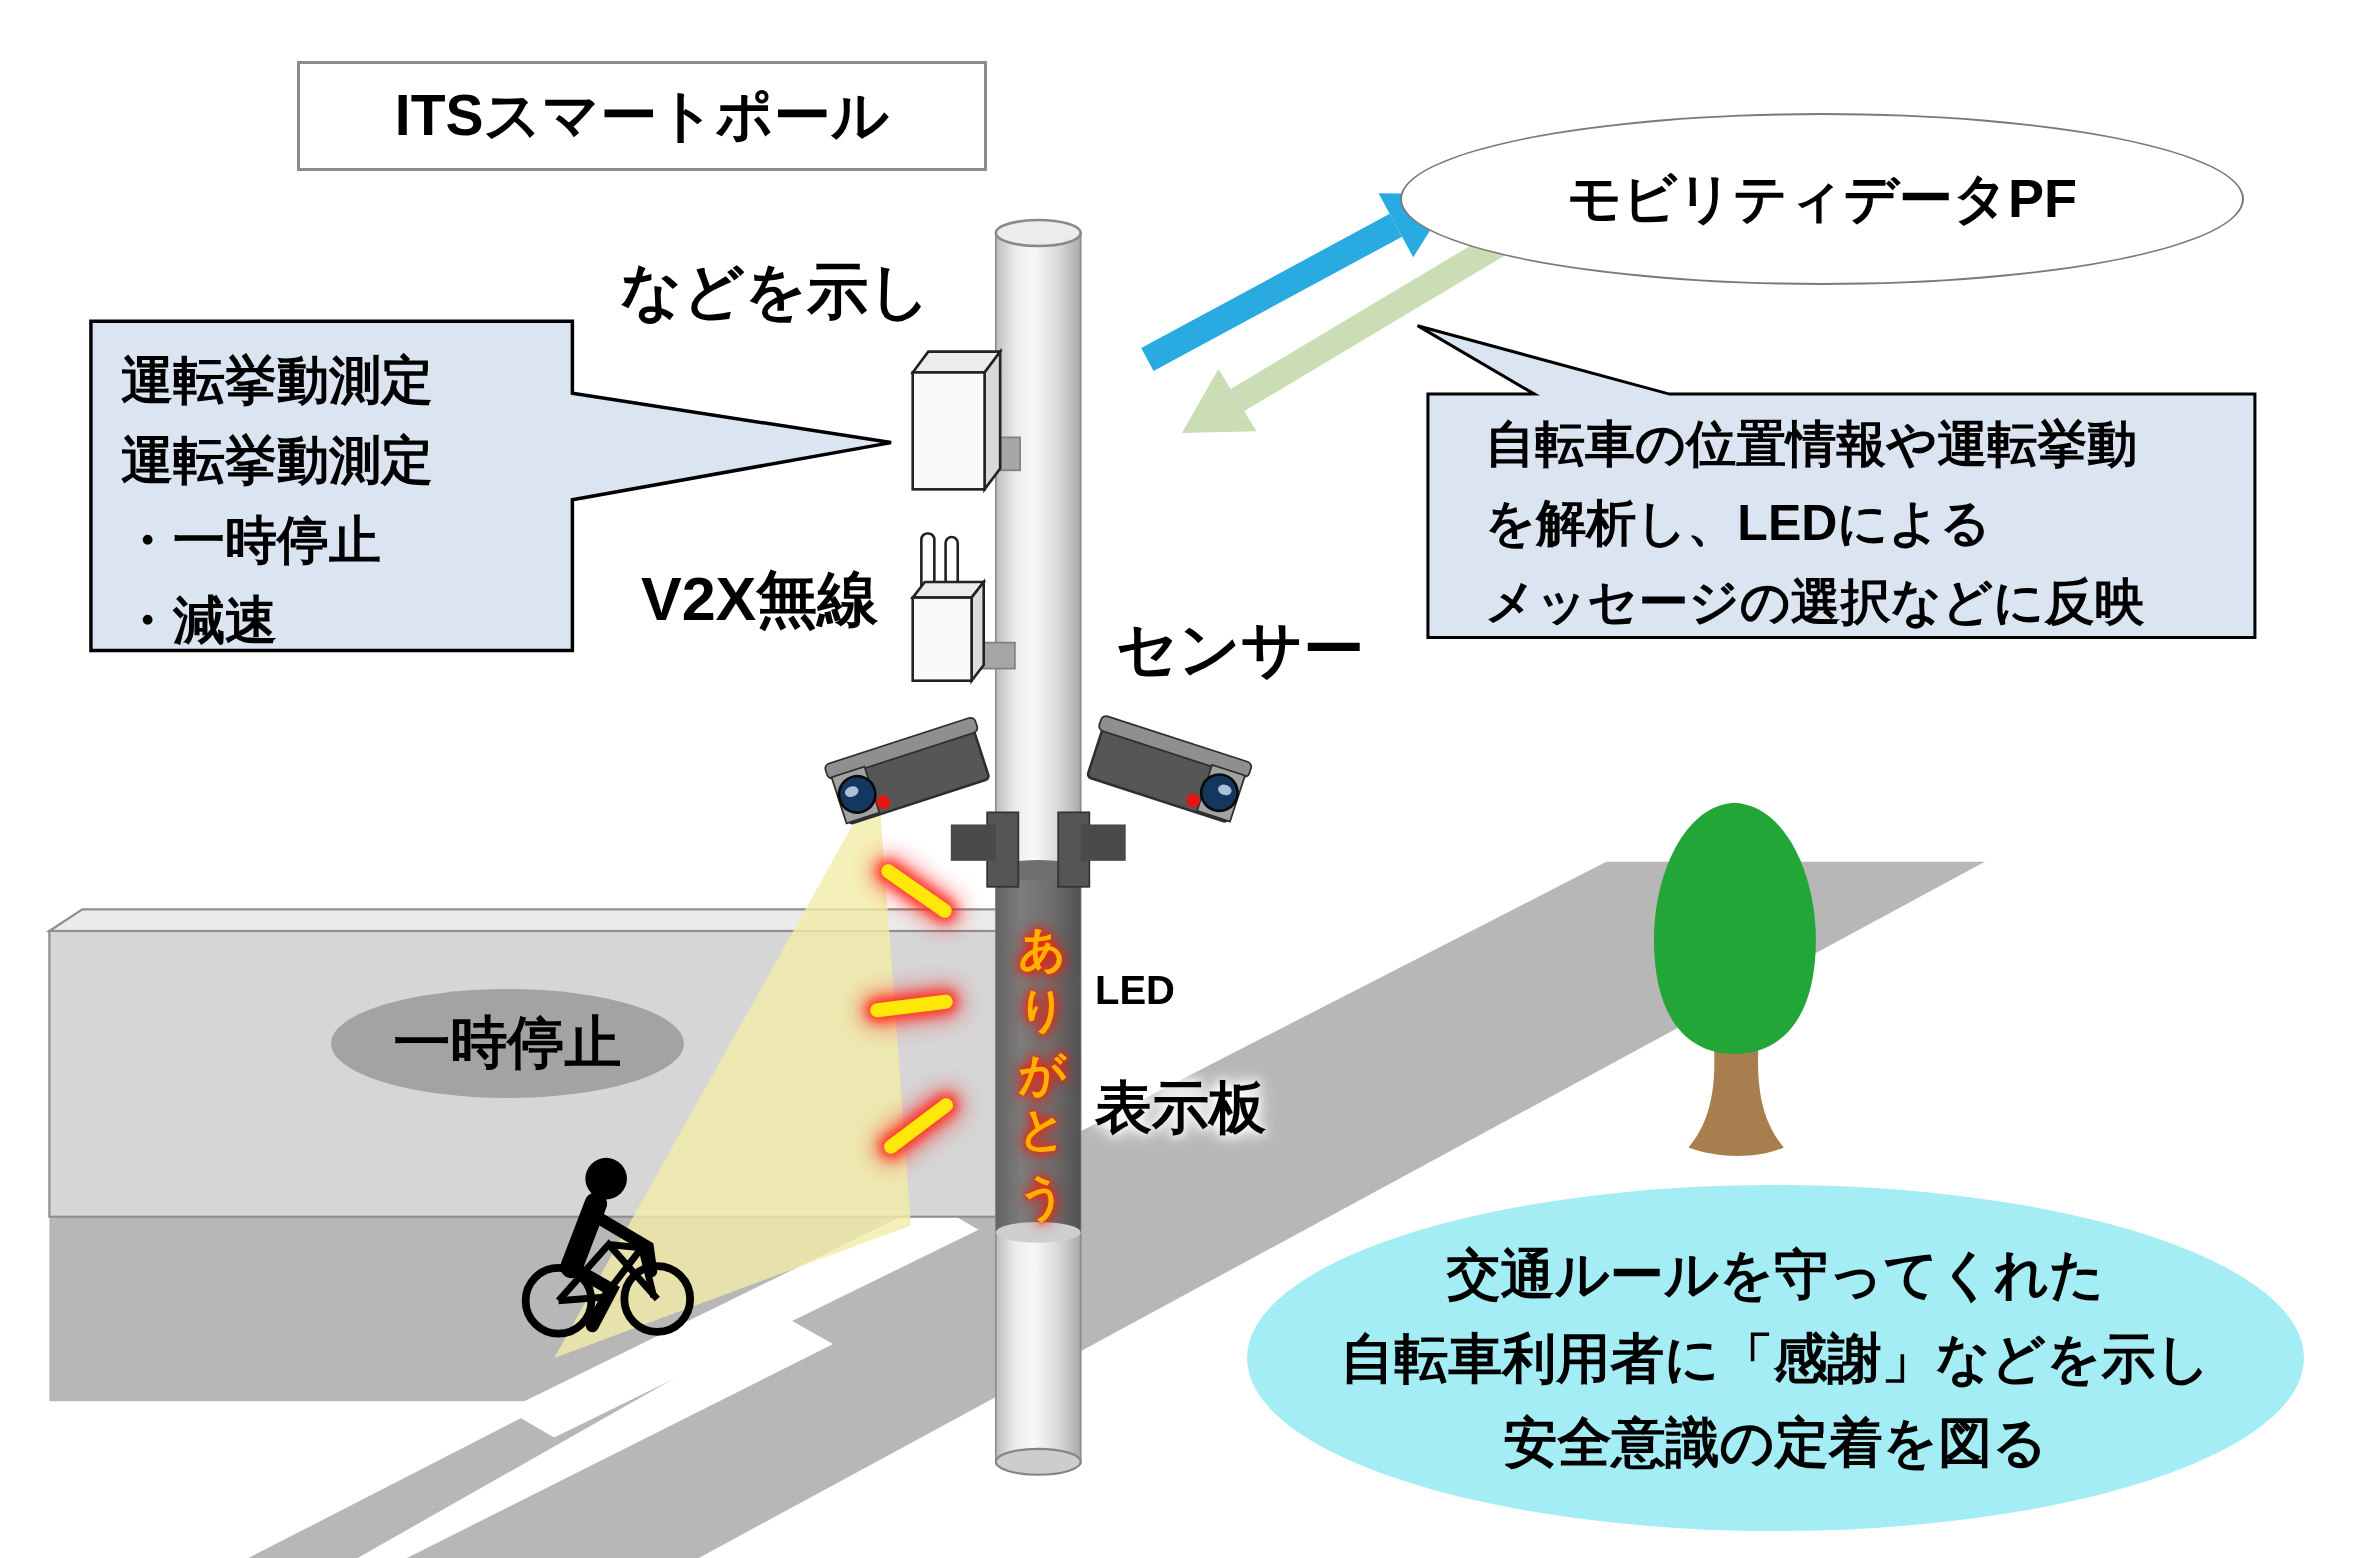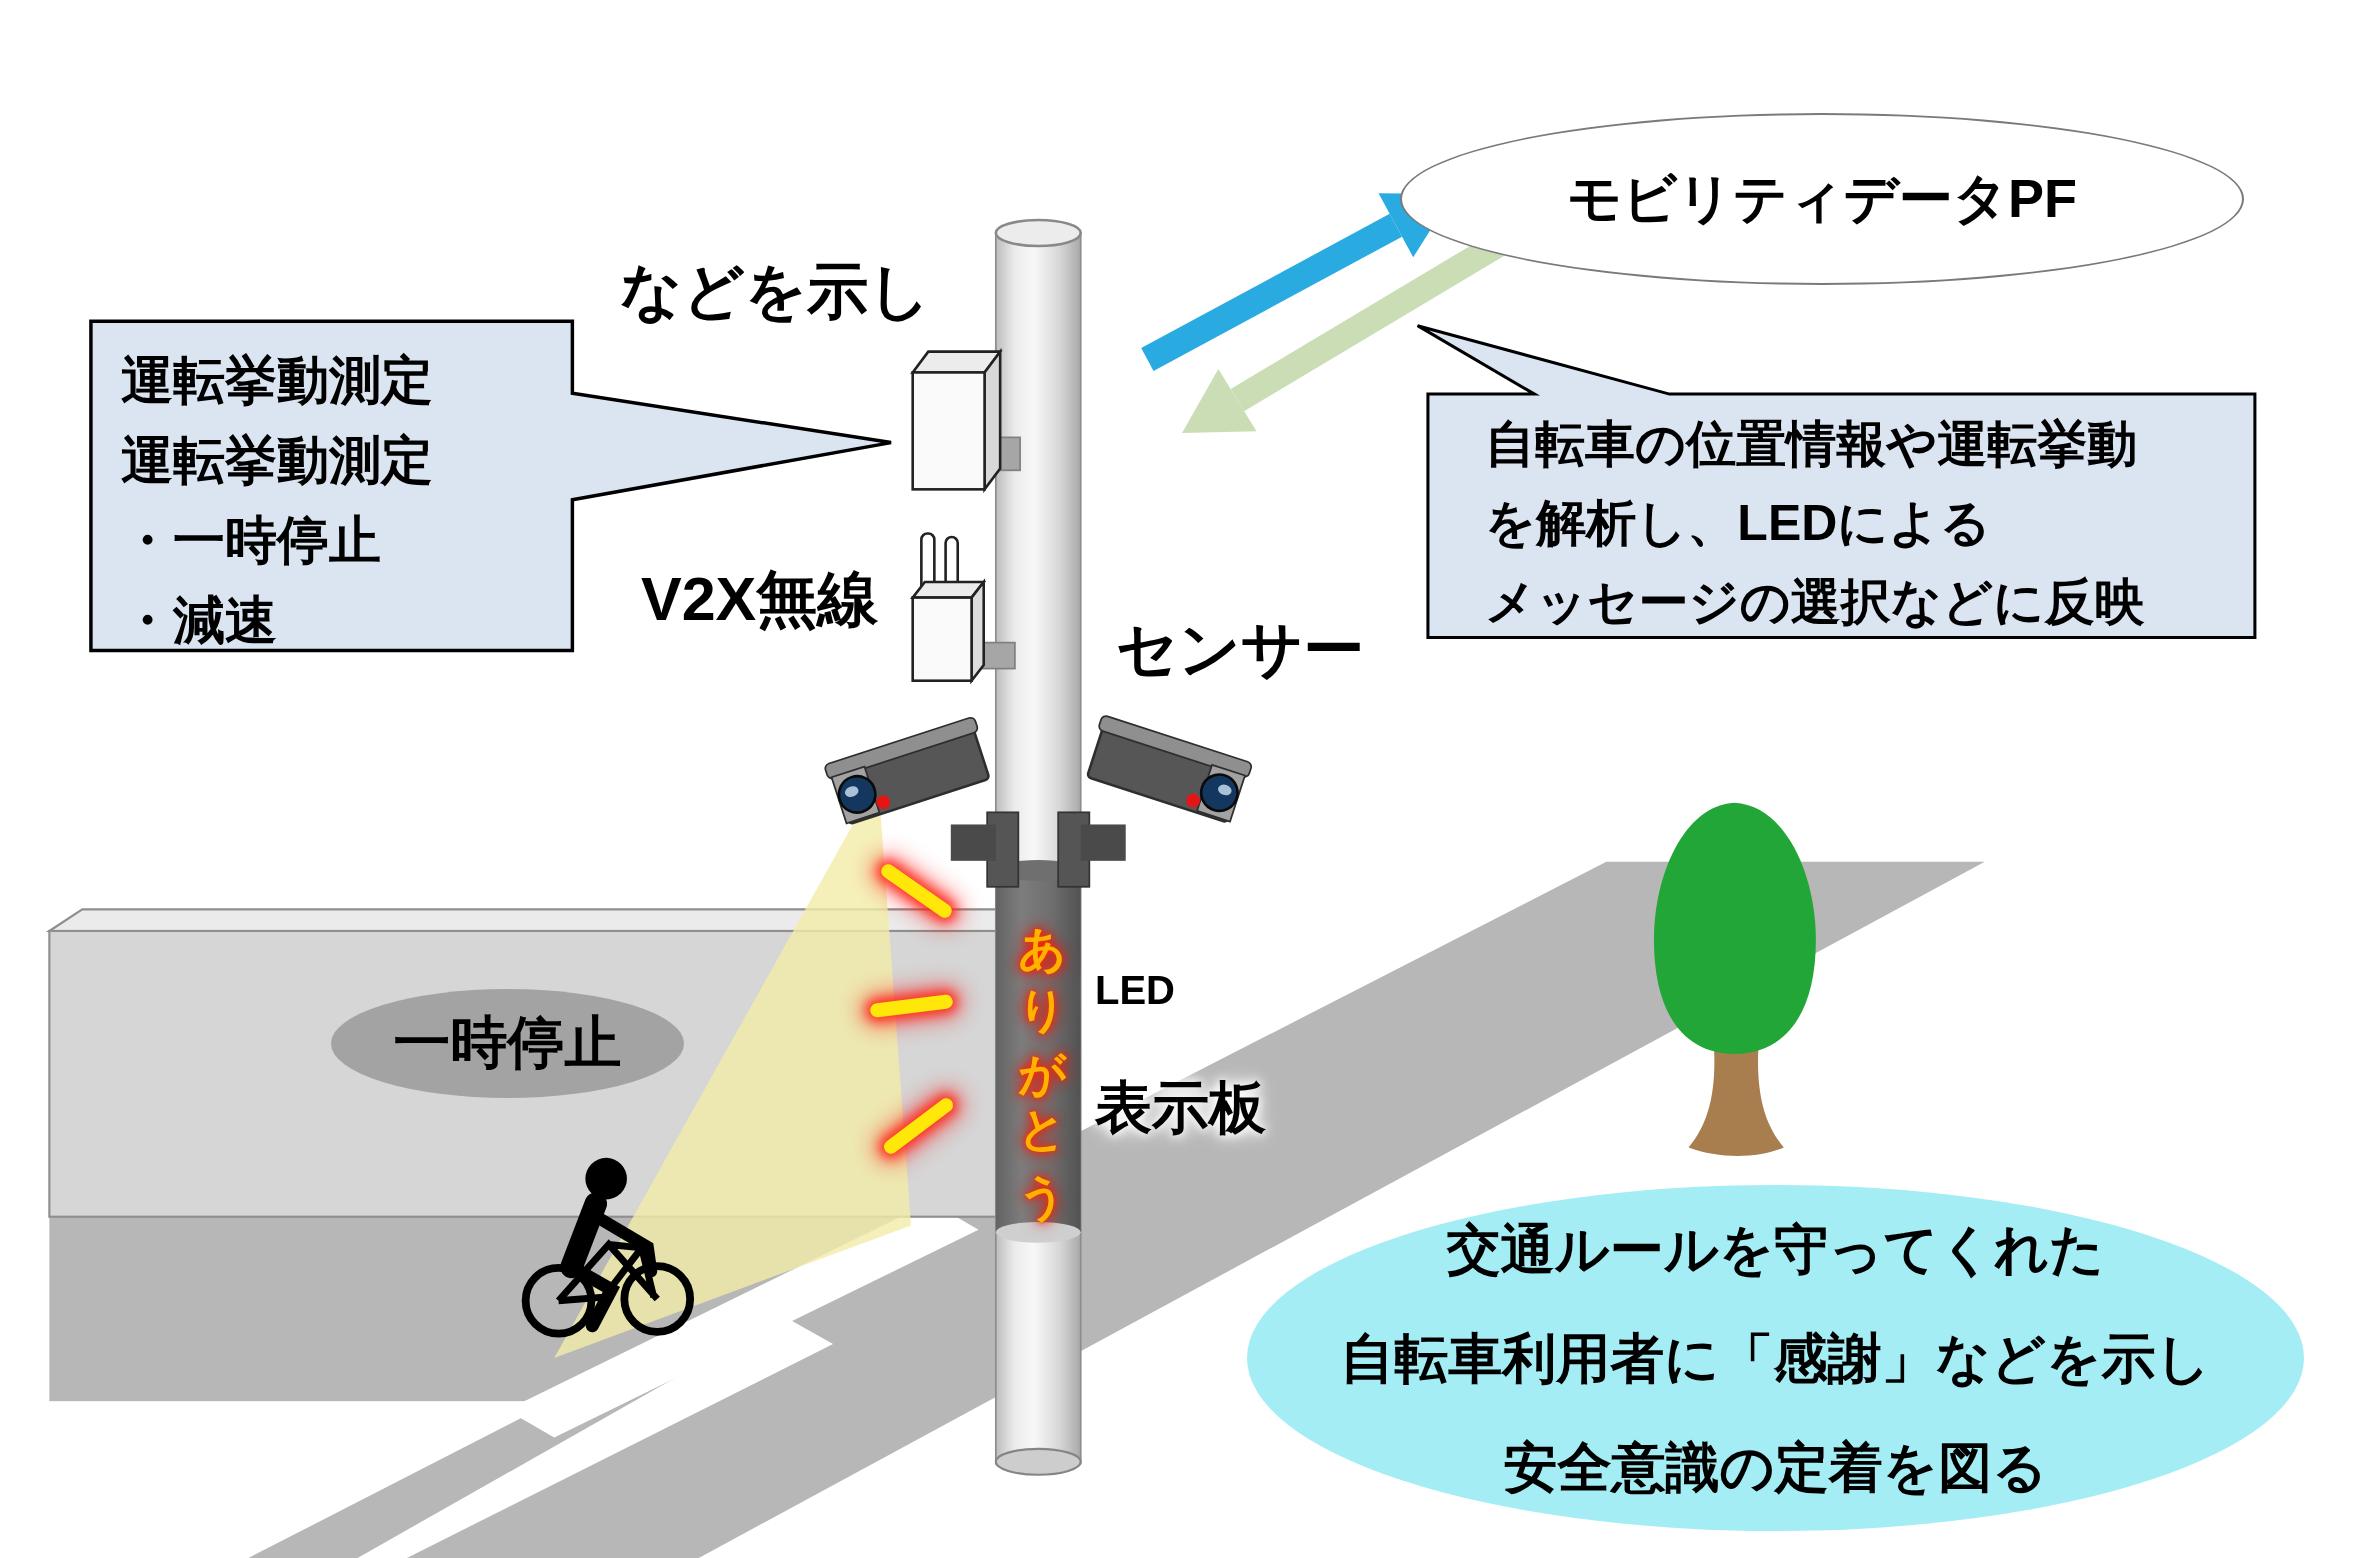--- a/index.html
+++ b/index.html
@@ -18,21 +18,21 @@
   .lbl-sensor{left:1116px;top:611px;font-size:61px;}
   .lbl-led1{left:1095px;top:965px;font-size:40px;text-shadow:0 0 8.7px #fff,0 0 14px #fff,0 0 21px #fff;}
   .lbl-led2{left:1095px;top:1072px;font-size:57px;text-shadow:0 0 8.7px #fff,0 0 14px #fff,0 0 21px #fff;}
   .led-msg{left:1013px;top:894px;writing-mode:vertical-rl;text-orientation:upright;font-size:47px;
            letter-spacing:7.8px;color:#ffb300;font-weight:bold;
            text-shadow:0 0 4.3px #ff2d00,0 0 10.4px #ff2200,0 0 17.3px #e00000;}
   .ellipse-stop{left:331px;top:989px;width:353px;height:109px;background:#a3a3a3;border-radius:50%;
                 position:absolute;display:flex;align-items:center;justify-content:center;font-size:57px;font-weight:bold;}
   .ellipse-goal{left:1247px;top:1185px;width:1057px;height:346px;background:#a5edf4;border-radius:50%;
                 position:absolute;display:flex;flex-direction:column;align-items:center;justify-content:center;
-                font-size:54px;font-weight:bold;line-height:84px;text-align:center;gap:25px;}
+                font-size:54px;font-weight:bold;line-height:84px;text-align:center;}
   .led-dash{position:absolute;width:83px;height:14px;background:#ffe70a;border-radius:7.8px;
             box-shadow:0 0 10.4px 4.3px rgba(255,45,30,.95),0 0 22.5px 10.4px rgba(255,0,0,.45);}
   .d1{left:875px;top:884px;transform:rotate(35deg);}
   .d2{left:870px;top:999px;transform:rotate(-7deg);}
   .d3{left:877px;top:1119px;transform:rotate(-37deg);}
 </style>
 </head>
 <body>
 
 <div id="stage">
@@ -137,20 +137,23 @@
     </g>
 
     <path d="M105,371 H661 V454 L1029,511 L661,577 V751 H105 Z" fill="#dbe5f1" stroke="#000" stroke-width="4"></path>
     <path d="M1649,455 H1772 L1637,376 L1928,455 H2604 V736 H1649 Z" fill="#dbe5f1" stroke="#000" stroke-width="3.5"></path>
   </svg>
 
   <div class="led-dash d1"></div>
   <div class="led-dash d2"></div>
   <div class="led-dash d3"></div>
 
+  <div class="box-title t" style="position:absolute;">
+    <span>ITSスマートポール</span>
+  </div>
 
   <div class="ellipse-pf">
     <span>モビリティデータPF</span>
   </div>
 
   <div class="t callout-left-text">
     <div>運転挙動測定</div>
     <div>運転挙動測定</div>
     <div>・一時停止</div>
     <div>・減速</div>

